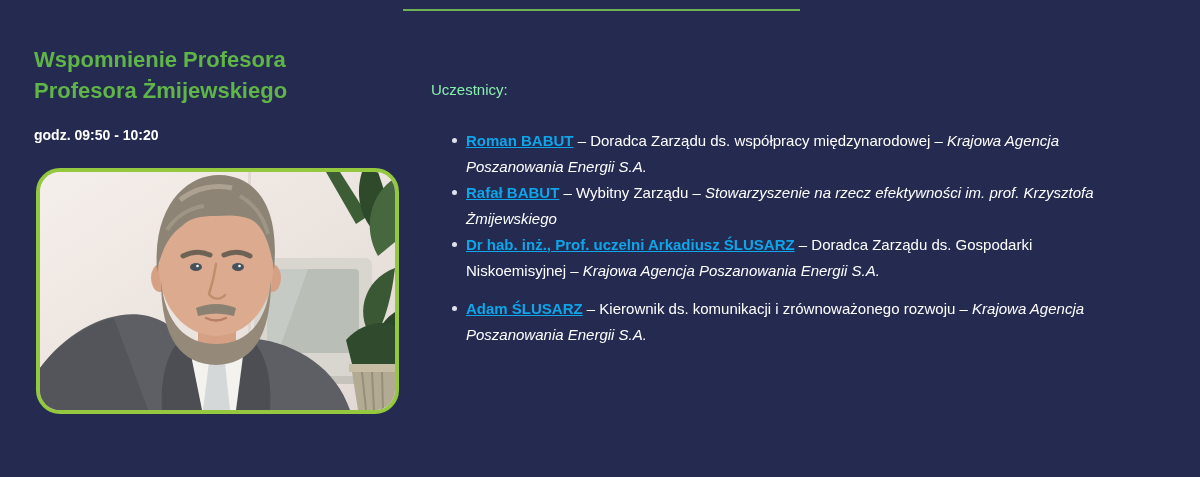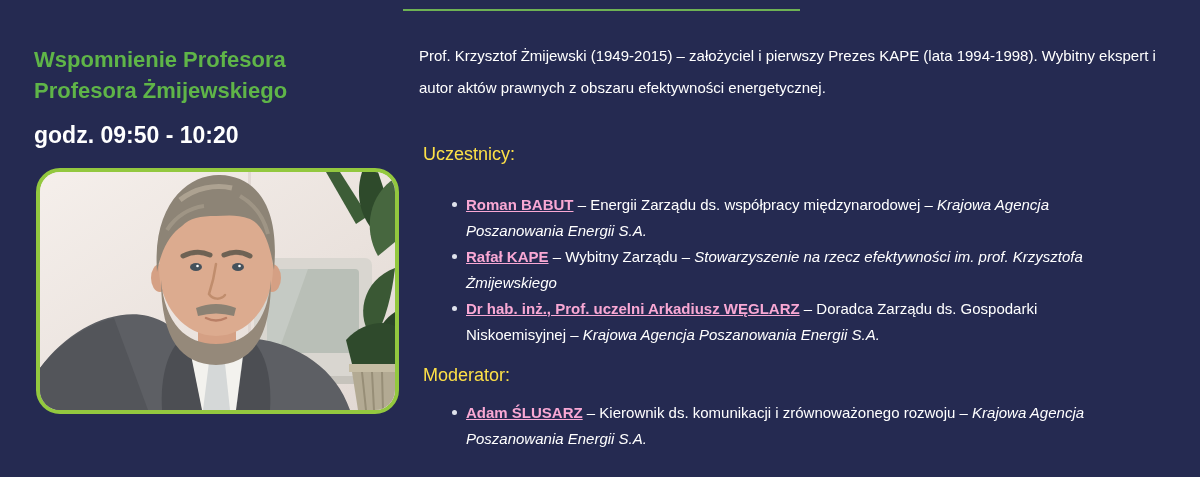--- a/index.html
+++ b/index.html
@@ -6,38 +6,38 @@
   body{
     width:1200px;height:477px;position:relative;overflow:hidden;
     background:#252a51;color:#ffffff;
     font-family:"Liberation Sans","DejaVu Sans",sans-serif;
   }
   .top-divider{position:absolute;left:403px;top:9px;width:397px;height:2px;background:#6eb254;}
 
   
   .left-col{position:absolute;left:34px;top:44px;width:352px;}
   .session-title{margin:0;color:#5fb548;font-size:22px;line-height:31px;font-weight:bold;}
-  .session-time{margin:16px 0 0;font-size:23px;line-height:26px;font-weight:bold;color:#ffffff;}
+  .session-time{margin:16px 0 0;font-size:14px;line-height:26px;font-weight:bold;color:#ffffff;}
   .photo-frame{
     position:absolute;left:36px;top:168px;width:355px;height:238px;
     border:4px solid #93c83f;border-radius:24px;overflow:hidden;background:#ece5e0;
   }
   .photo-frame svg{display:block;width:355px;height:238px;}
 
   
   .right-col{position:absolute;left:419px;top:40px;width:760px;}
   .intro{margin:0;font-size:15px;line-height:32px;color:#ffffff;}
-  .section-label{margin:37px 4px 0;font-size:18px;line-height:26px;color:#fde047;}
+  .section-label{margin:37px 12px 0;font-size:15px;line-height:26px;color:#86efac;}
   .section-label.moderator{margin-top:14px;}
   .people-list{list-style:none;margin:25px 0 0;padding:0 0 0 47px;width:670px;
     font-size:15px;line-height:26px;color:#ffffff;}
   .people-list.moderators{margin-top:12px;}
   .people-list li{position:relative;}
   .bullet{position:absolute;left:-14px;top:10px;width:5px;height:5px;border-radius:50%;background:#dfe2ec;}
-  .person-link{color:#f9a8d4;font-weight:bold;text-decoration:underline;}
+  .person-link{color:#0ea5e9;font-weight:bold;text-decoration:underline;}
   .org{font-style:italic;}
 </style>
 </head>
 <body>
 
 <div class="top-divider"></div>
 
 <div class="left-col">
   <h2 class="session-title">Wspomnienie Profesora Profesora Żmijewskiego</h2>
   <p class="session-time">godz. 09:50 - 10:20</p>
@@ -100,36 +100,34 @@
     <path d="M121,108 C121,168 142,192 176,193 C210,192 231,168 231,108 C227,152 206,172 176,172 C146,172 125,152 121,108 Z" fill="#95897a"></path>
 
     <path d="M306,168 C322,150 344,148 355,154 L355,192 L312,192 Z" fill="#2f4a2c"></path>
     <rect x="309" y="192" width="46" height="8" fill="#c6bda4"></rect>
     <path d="M312,200 L355,200 L355,238 L318,238 Z" fill="#b3aa93"></path>
     <path d="M322,200 L326,238 M332,200 L334,238 M342,200 L343,238" stroke="#978e77" stroke-width="2"></path>
   </svg>
 </div>
 
 <div class="right-col">
-  <p class="intro">Prof. Krzysztof Żmijewski (1949-2015) – założyciel i pierwszy Prezes KAPE (lata 1994-1998). Wybitny ekspert i autor aktów prawnych z obszaru efektywności energetycznej.</p>
 
   <p class="section-label">Uczestnicy:</p>
 
   <ul class="people-list">
     <li>
-      <span class="bullet"></span><a href="#" class="person-link">Roman BABUT</a><span> – Energii Zarządu ds. współpracy międzynarodowej – </span><em class="org">Krajowa Agencja Poszanowania Energii S.A.</em>
+      <span class="bullet"></span><a href="#" class="person-link">Roman BABUT</a><span> – Doradca Zarządu ds. współpracy międzynarodowej – </span><em class="org">Krajowa Agencja Poszanowania Energii S.A.</em>
     </li>
     <li>
-      <span class="bullet"></span><a href="#" class="person-link">Rafał KAPE</a><span> – Wybitny Zarządu – </span><em class="org">Stowarzyszenie na rzecz efektywności im. prof. Krzysztofa Żmijewskiego</em>
+      <span class="bullet"></span><a href="#" class="person-link">Rafał BABUT</a><span> – Wybitny Zarządu – </span><em class="org">Stowarzyszenie na rzecz efektywności im. prof. Krzysztofa Żmijewskiego</em>
     </li>
     <li>
-      <span class="bullet"></span><a href="#" class="person-link">Dr hab. inż., Prof. uczelni Arkadiusz WĘGLARZ</a><span> – Doradca Zarządu ds. Gospodarki Niskoemisyjnej – </span><em class="org">Krajowa Agencja Poszanowania Energii S.A.</em>
+      <span class="bullet"></span><a href="#" class="person-link">Dr hab. inż., Prof. uczelni Arkadiusz ŚLUSARZ</a><span> – Doradca Zarządu ds. Gospodarki Niskoemisyjnej – </span><em class="org">Krajowa Agencja Poszanowania Energii S.A.</em>
     </li>
   </ul>
 
-  <p class="section-label moderator">Moderator:</p>
 
   <ul class="people-list moderators">
     <li>
       <span class="bullet"></span><a href="#" class="person-link">Adam ŚLUSARZ</a><span> – Kierownik ds. komunikacji i zrównoważonego rozwoju – </span><em class="org">Krajowa Agencja Poszanowania Energii S.A.</em>
     </li>
   </ul>
 </div>
 
 </body></html>

